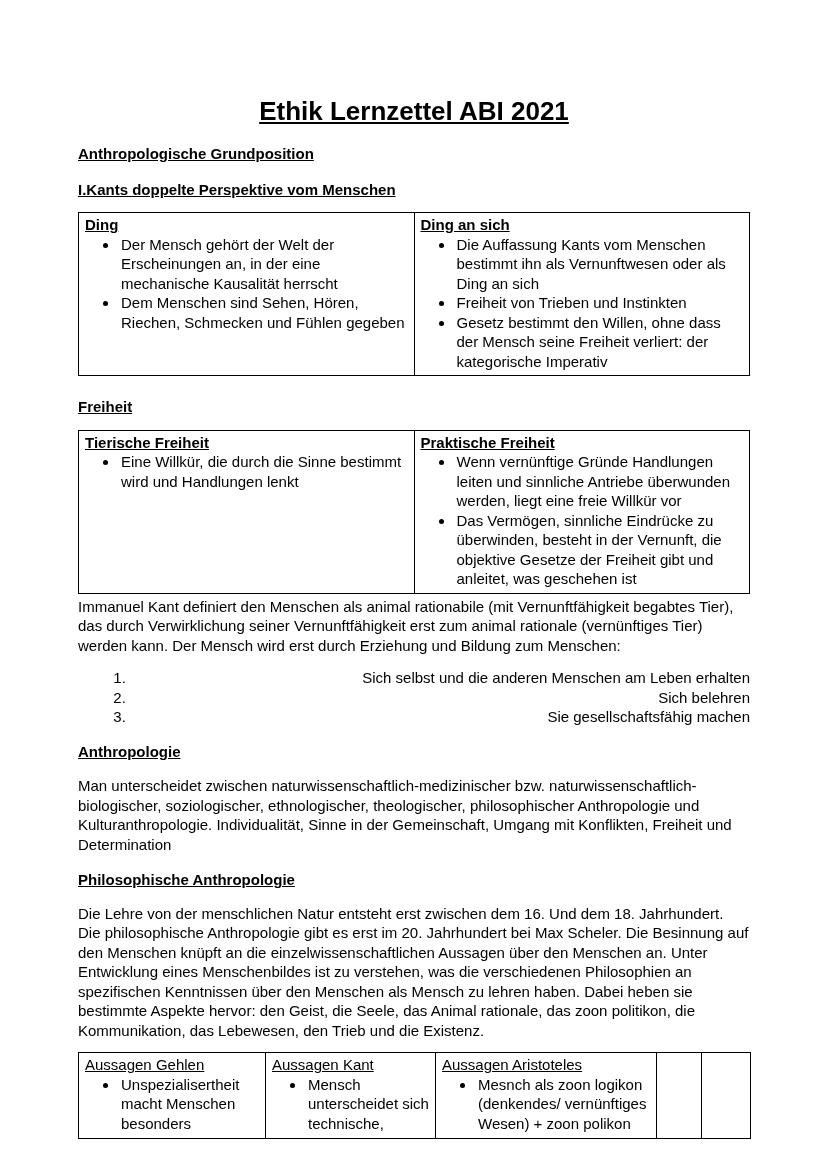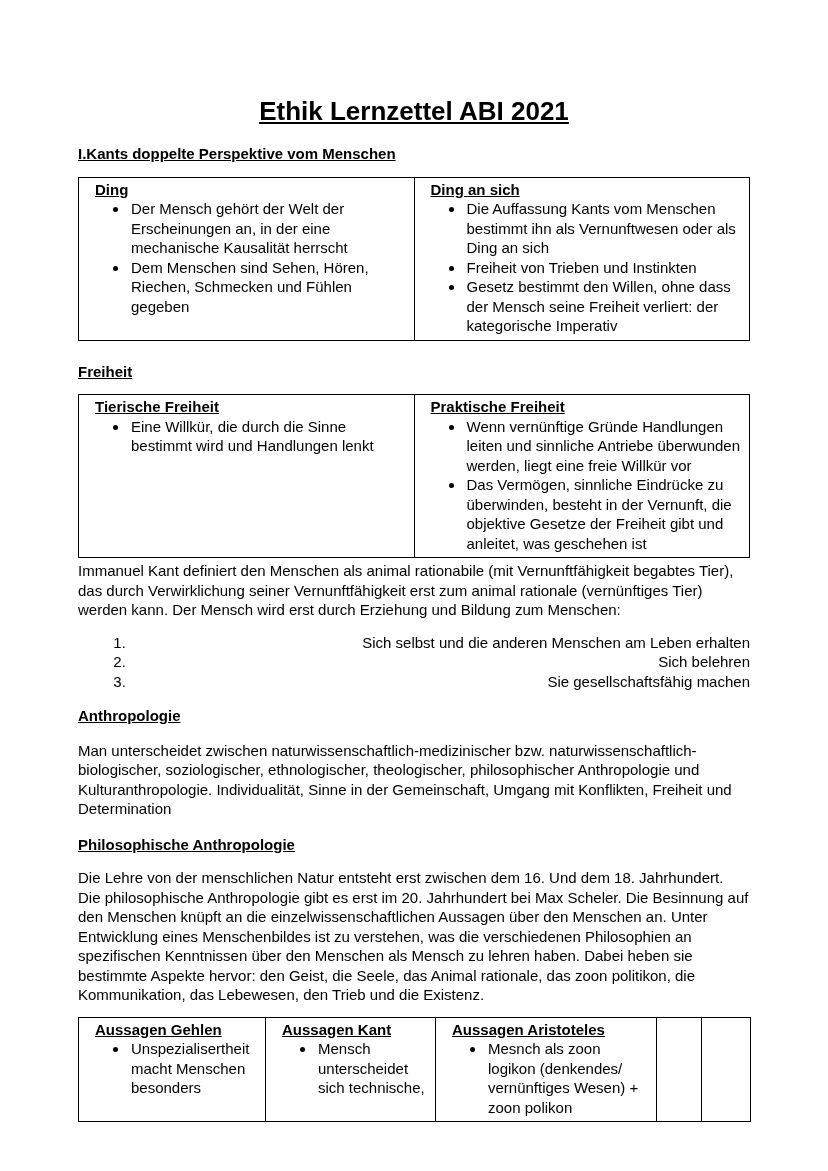--- a/index.html
+++ b/index.html
@@ -46,43 +46,44 @@
   }
   .num-list li { padding-left: 4px; }
   table.doc-table {
     width: 100%;
     border-collapse: collapse;
     table-layout: fixed;
   }
   table.doc-table td {
     border: 1.6px solid #000000;
     vertical-align: top;
-    padding: 2px 6px 4px 16px;
+    padding: 2px 6px 4px 6px;
   }
   .cell-header {
     font-weight: bold;
     text-decoration: underline;
   }
-  .cell-header-plain { font-weight: bold; }
+  .cell-header-plain { font-weight: normal; }
   ul.cell-bullets {
     list-style: disc;
     margin: 0;
     padding-left: 34px;
   }
   ul.cell-bullets li { padding-left: 2px; }
   .tbl-aussagen { margin-top: 12px; }
   .tbl-aussagen td { height: 86px; }
 </style>
 </head>
 <body>
 
 <div class="page">
 
   <h1 class="doc-title">Ethik Lernzettel ABI 2021</h1>
 
+  <div class="heading h-grundposition">Anthropologische Grundposition</div>
 
   <div class="heading h-kant">I.Kants doppelte Perspektive vom Menschen</div>
 
   <table class="doc-table tbl-ding">
     <colgroup>
         <col style="width:50%">
         <col style="width:50%">
       </colgroup>
     <tbody>
         <tr>

